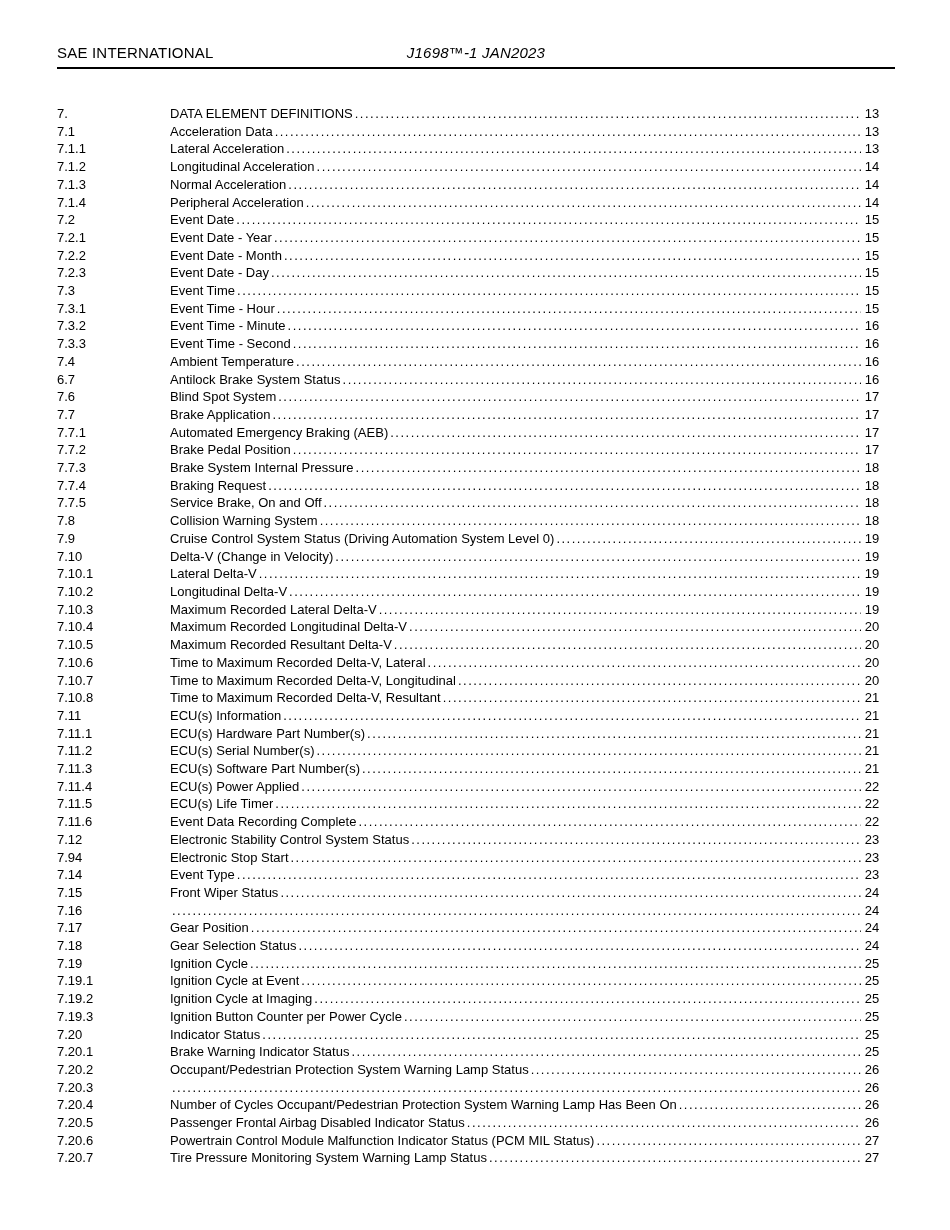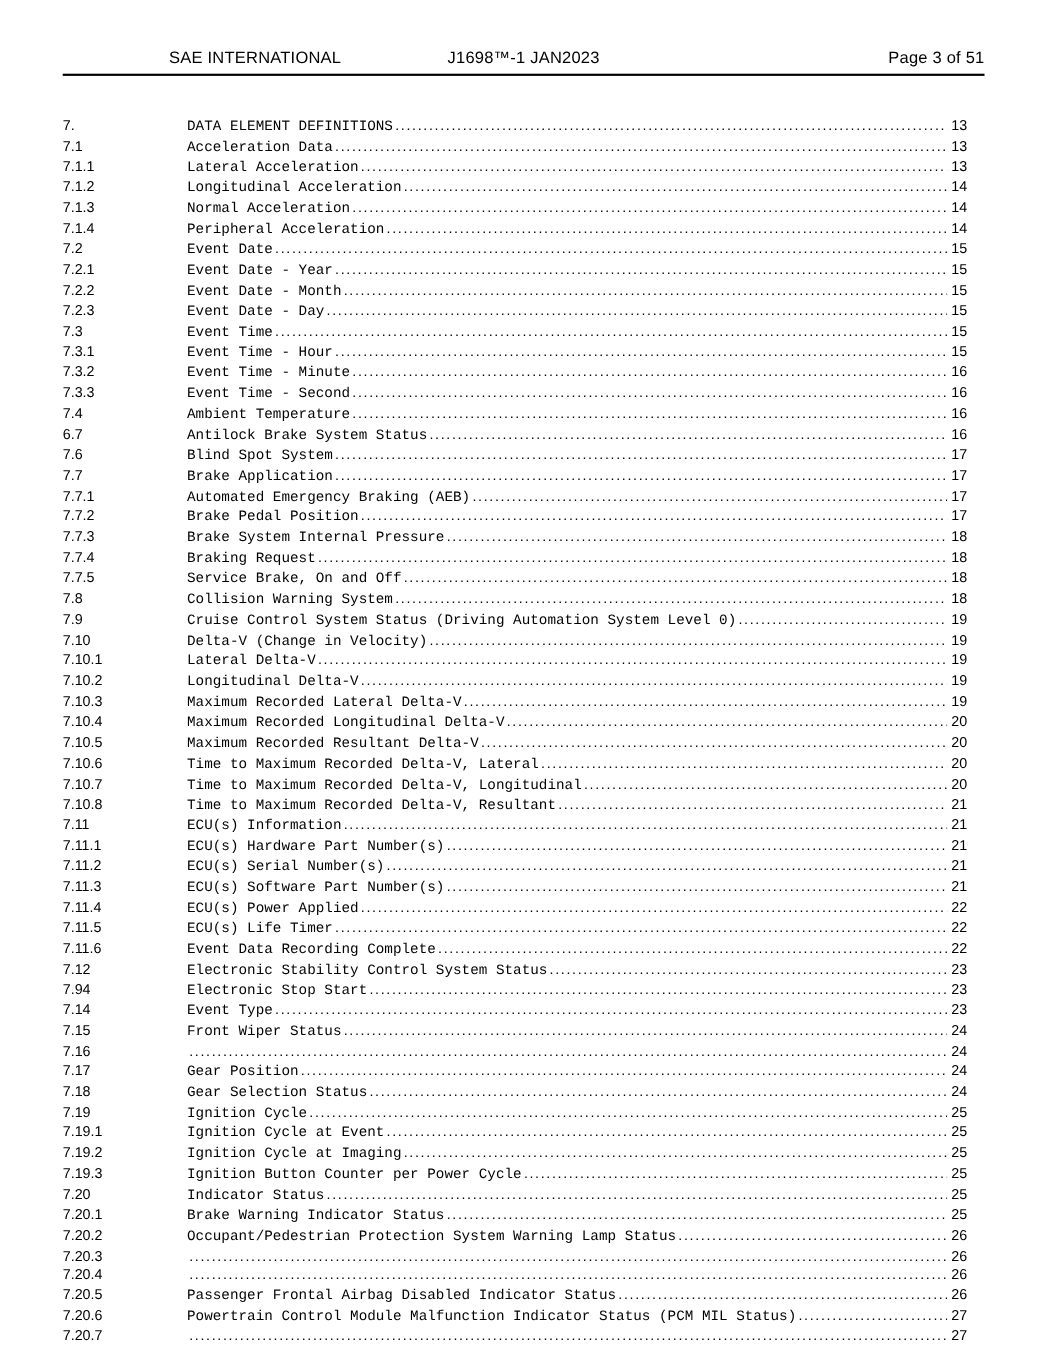--- a/index.html
+++ b/index.html
@@ -18,43 +18,42 @@
   }
   .page-header {
     display: grid;
     grid-template-columns: 1fr auto 1fr;
     align-items: baseline;
     font-size: 15px;
     letter-spacing: 0.2px;
     padding-bottom: 6px;
     border-bottom: 2px solid #000000;
   }
-  .page-header .h-left  { text-align: center; }
-  .page-header .h-center{ text-align: left; }
+  .page-header .h-left  { text-align: left; }
+  .page-header .h-center{ text-align: left; font-style: italic; }
   .page-header .h-right { text-align: right; }
 
   .toc-list {
     margin-top: 36px;
     padding-right: 15px; 
   }
   .toc-row {
     display: flex;
     align-items: baseline;
     font-size: 13px;
     line-height: 17.7px;
     white-space: nowrap;
   }
   .toc-num {
     flex: 0 0 113px;
     width: 113px;
   }
   .toc-title {
     flex: 0 1 auto;
     overflow: hidden;
-    font-family: Liberation Mono, monospace;
   }
   .toc-dots {
     flex: 1 1 20px;
     min-width: 12px;
     overflow: hidden;
     margin: 0 3px 0 2px;
   }
   .toc-dots::after {
     content: "..........................................................................................................................................................................................................................................................";
     letter-spacing: 1.5px;
@@ -66,21 +65,20 @@
   }
 </style>
 </head>
 <body>
 
 <div class="page">
 
   <header class="page-header">
     <span class="h-left">SAE INTERNATIONAL</span>
     <span class="h-center">J1698™-1 JAN2023</span>
-    <span class="h-right">Page 3 of 51</span>
   </header>
 
   <main class="toc-list">
       <div class="toc-row">
       <span class="toc-num">7.</span>
       <span class="toc-title">DATA ELEMENT DEFINITIONS</span>
       <span class="toc-dots"></span>
       <span class="toc-page">13</span>
     </div>
       <div class="toc-row">
@@ -406,35 +404,37 @@
       <span class="toc-dots"></span>
       <span class="toc-page">26</span>
     </div>
       <div class="toc-row">
       <span class="toc-num">7.20.3</span>
       <span class="toc-dots"></span>
       <span class="toc-page">26</span>
     </div>
       <div class="toc-row">
       <span class="toc-num">7.20.4</span>
+      <span class="toc-title">Number of Cycles Occupant/Pedestrian Protection System Warning Lamp Has Been On</span>
       <span class="toc-dots"></span>
       <span class="toc-page">26</span>
     </div>
       <div class="toc-row">
       <span class="toc-num">7.20.5</span>
       <span class="toc-title">Passenger Frontal Airbag Disabled Indicator Status</span>
       <span class="toc-dots"></span>
       <span class="toc-page">26</span>
     </div>
       <div class="toc-row">
       <span class="toc-num">7.20.6</span>
       <span class="toc-title">Powertrain Control Module Malfunction Indicator Status (PCM MIL Status)</span>
       <span class="toc-dots"></span>
       <span class="toc-page">27</span>
     </div>
       <div class="toc-row">
       <span class="toc-num">7.20.7</span>
+      <span class="toc-title">Tire Pressure Monitoring System Warning Lamp Status</span>
       <span class="toc-dots"></span>
       <span class="toc-page">27</span>
     </div>
     </main>
 
 </div>
 
 </body></html>

